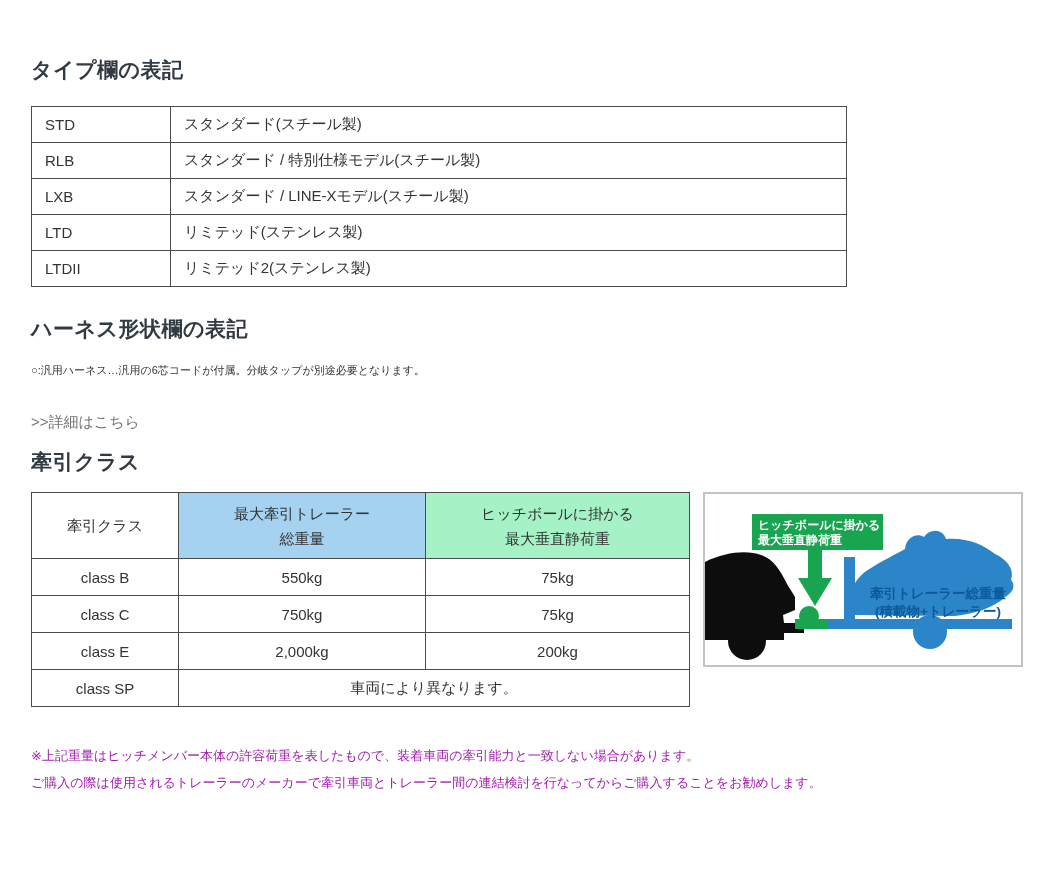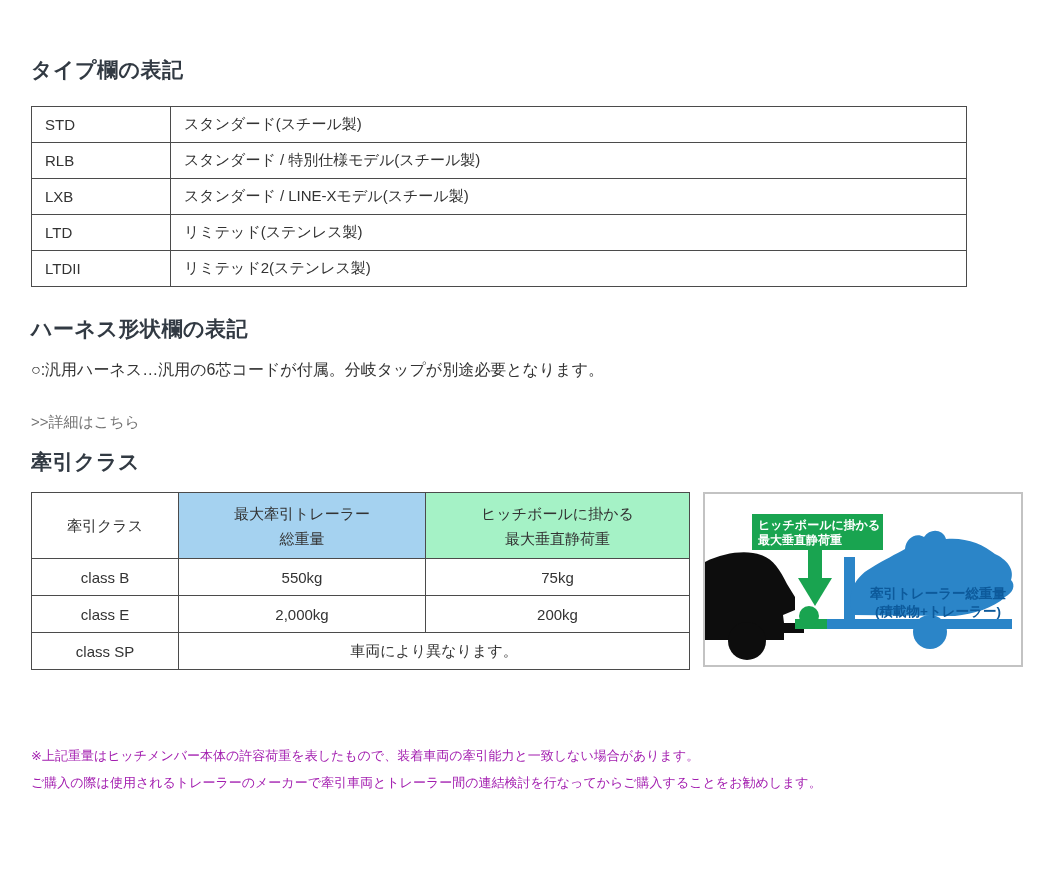--- a/index.html
+++ b/index.html
@@ -6,34 +6,34 @@
   .page {
     position:relative; width:1051px; height:879px; background:#ffffff;
     font-family:"Liberation Sans","DejaVu Sans",sans-serif; color:#333333;
     overflow:hidden;
   }
   .heading {
     position:absolute; left:31px; margin:0; font-size:21px; font-weight:bold;
     color:#323a43; letter-spacing:0.5px; line-height:26px; white-space:nowrap;
   }
   .bodyline {
-    position:absolute; left:31px; font-size:16px; line-height:20px;
+    position:absolute; left:31px; font-size:11px; line-height:20px;
     color:#333333; white-space:nowrap;
   }
   .detail-link {
     position:absolute; left:31px; font-size:15px; line-height:20px;
     color:#737373; font-weight:normal; text-decoration:none; white-space:nowrap;
   }
   .note {
     position:absolute; left:31px; font-size:13px; line-height:17px;
     color:#a21caf; white-space:nowrap;
   }
   table { position:absolute; border-collapse:collapse; table-layout:fixed; background:#ffffff; }
   td, th { border:1px solid #4b4b4b; font-size:15px; color:#333333; font-weight:normal; }
-  .type-table { left:31px; top:106px; width:936px; }
+  .type-table { left:31px; top:106px; width:816px; }
   .type-table td { height:35px; padding:0 4px 0 13px; text-align:left; vertical-align:middle; }
   .tow-table { left:31px; top:492px; width:658px; }
   .tow-table th { height:63px; text-align:center; vertical-align:middle; line-height:25px; }
   .tow-table td { height:36px; text-align:center; vertical-align:middle; padding:0; }
   .th-weight { background:#a5d2f0;margin-left:44px; }
   .th-ball   { background:#a5f2c6; }
   .illustration { position:absolute; left:703px; top:492px; width:320px; height:175px; }
   .svg-label-green { font-size:12px; font-weight:bold; fill:#ffffff; font-family:"Liberation Sans","DejaVu Sans",sans-serif; }
   .svg-label-blue  { font-size:13.5px; font-weight:bold; fill:#0d5a9b; text-anchor:middle; font-family:"Liberation Sans","DejaVu Sans",sans-serif; }
 </style>
@@ -99,20 +99,25 @@
           <span>ヒッチボールに掛かる</span><br>
           <span>最大垂直静荷重</span>
         </th>
       </tr>
       <tr>
         <td>class B</td>
         <td>550kg</td>
         <td>75kg</td>
       </tr>
       <tr>
+        <td>class C</td>
+        <td>750kg</td>
+        <td>75kg</td>
+      </tr>
+      <tr>
         <td>class E</td>
         <td>2,000kg</td>
         <td>200kg</td>
       </tr>
       <tr>
         <td>class SP</td>
         <td colspan="2">車両により異なります。</td>
       </tr>
     </tbody>
   </table>

